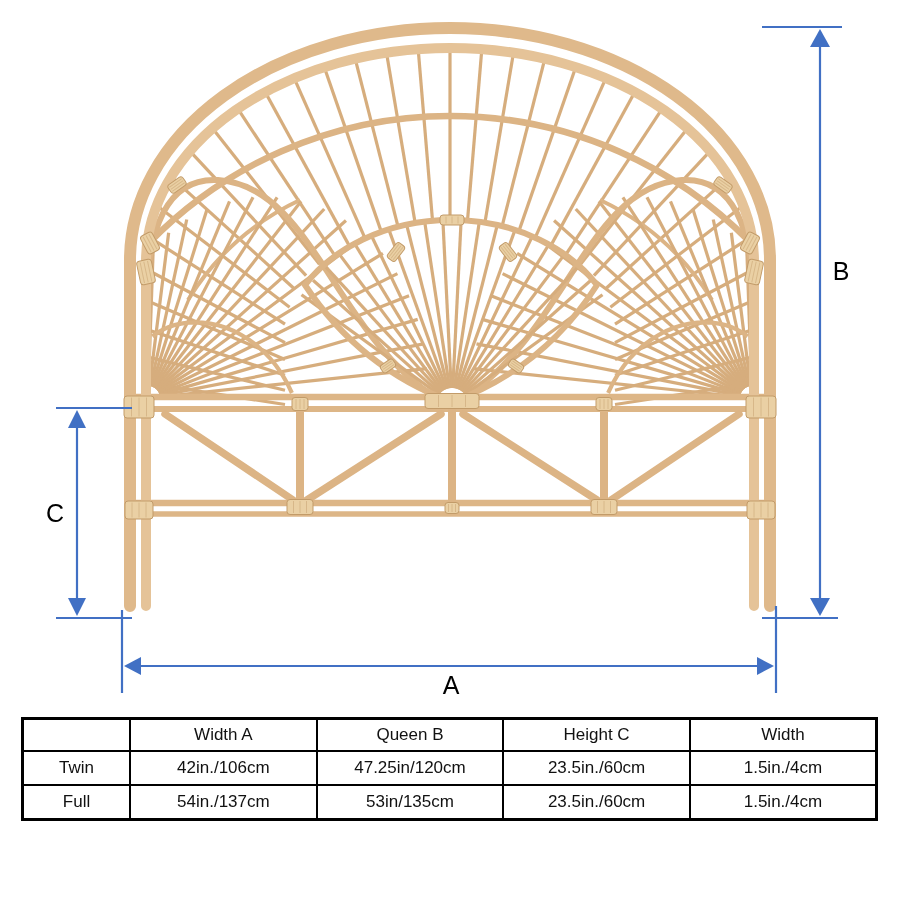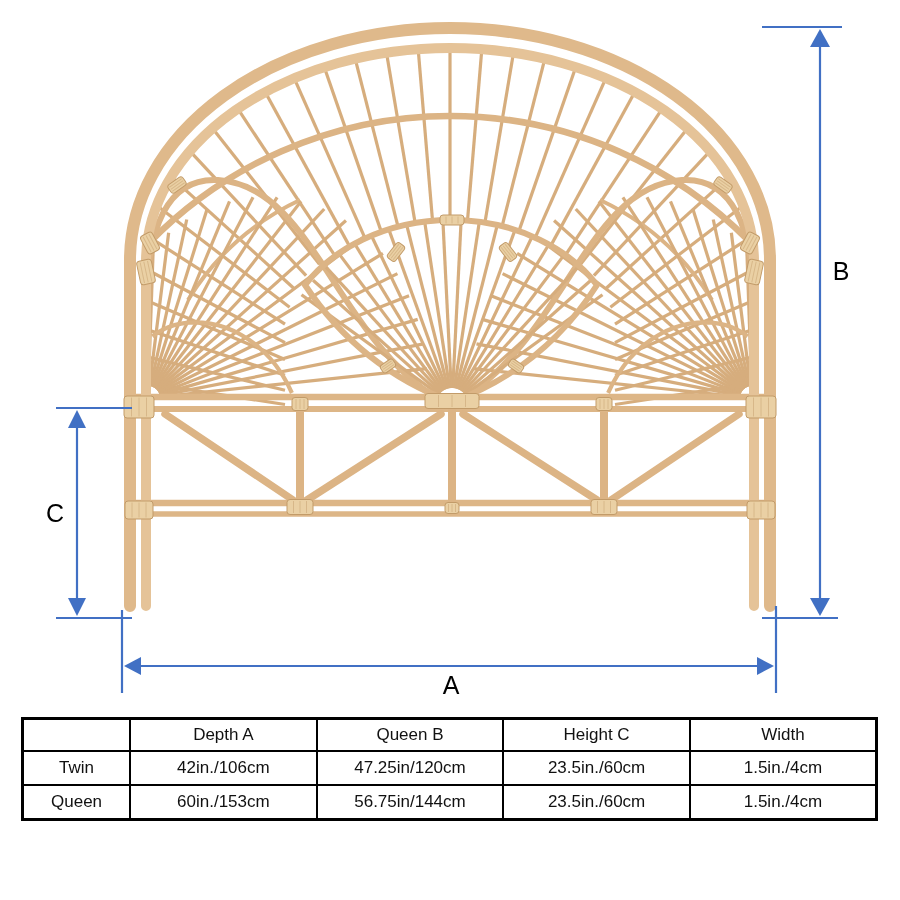--- a/index.html
+++ b/index.html
@@ -256,36 +256,36 @@
     <colgroup>
       <col class="c0">
         <col class="cv">
         <col class="cv">
         <col class="cv">
         <col class="cv">
     </colgroup>
     <thead>
       <tr>
         <th></th>
-        <th>Depth A</th>
+        <th>Width A</th>
         <th>Queen B</th>
         <th>Height C</th>
         <th>Width</th>
       </tr>
     </thead>
     <tbody>
       <tr>
         <td>Twin</td>
         <td>42in./106cm</td>
         <td>47.25in/120cm</td>
         <td>23.5in./60cm</td>
         <td>1.5in./4cm</td>
       </tr>
       <tr>
-        <td>Queen</td>
-        <td>60in./153cm</td>
-        <td>56.75in/144cm</td>
+        <td>Full</td>
+        <td>54in./137cm</td>
+        <td>53in/135cm</td>
         <td>23.5in./60cm</td>
         <td>1.5in./4cm</td>
       </tr>
     </tbody>
   </table>
 </div>
 
 </body></html>

